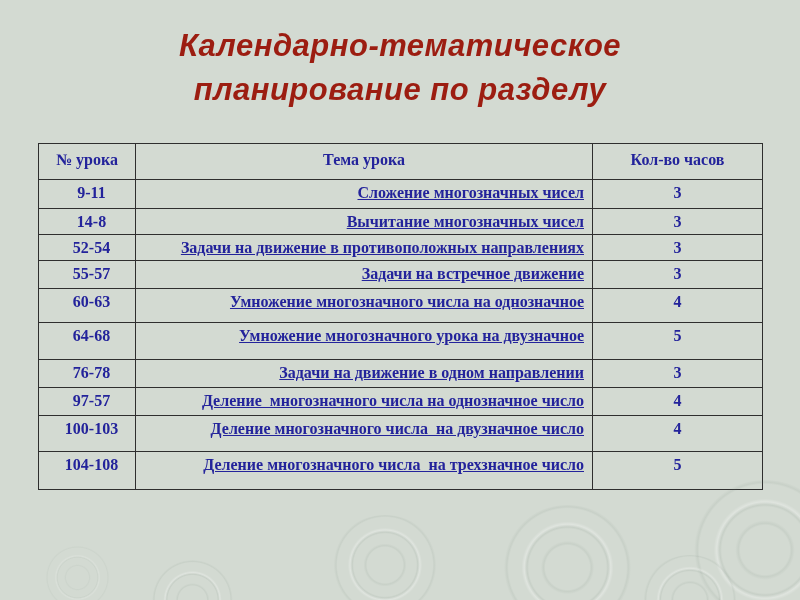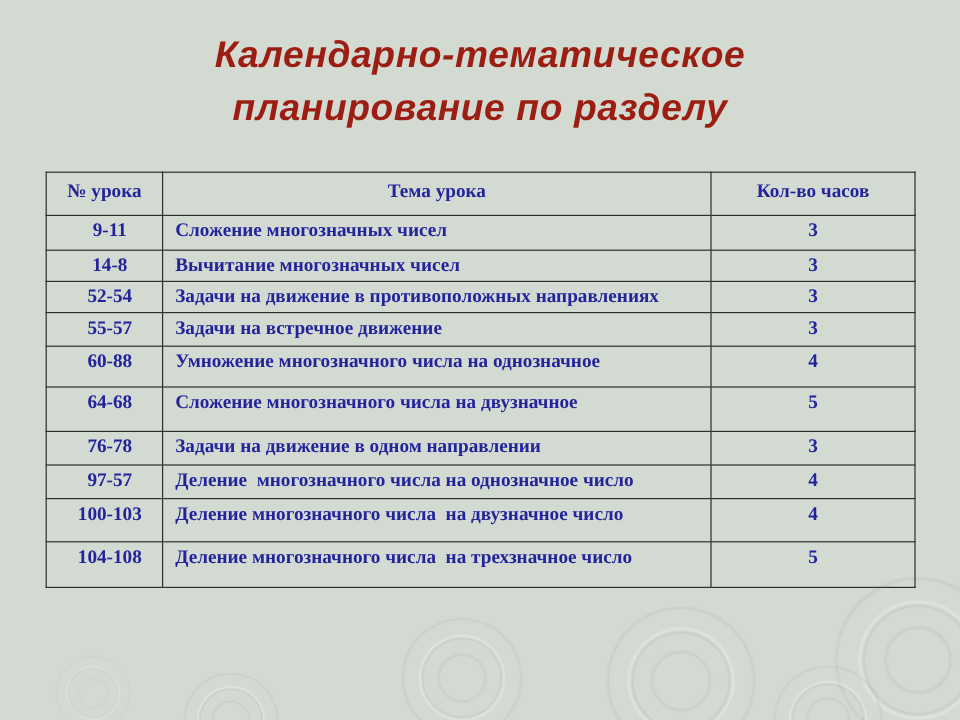--- a/index.html
+++ b/index.html
@@ -32,21 +32,21 @@
     overflow:hidden;
     white-space:pre-wrap;
   }
   table.plan th{
     text-align:center;
     padding:7px 2px 2px 2px;
     font-size:16px;
     margin-left:43px;
   }
   td.c-lessons{padding:4px 4px 2px 13px;text-align:center;}
-  td.c-topic{padding:4px 8px 2px 10px;text-align:left;}
+  td.c-topic{padding:4px 8px 2px 10px;text-align:right;text-decoration:underline;}
   td.c-hours{padding:4px 2px 2px 2px;text-align:center;}
   tr.hl td{color:#e3221b;}
   
   .ripple{
     position:absolute;border-radius:50%;pointer-events:none;
     background:
       radial-gradient(circle,
         rgba(255,255,255,0.0) 24%, rgba(104,124,110,0.10) 26%, rgba(255,255,255,0.0) 29%,
         rgba(255,255,255,0.0) 42%, rgba(104,124,110,0.11) 44%, rgba(255,255,255,0.28) 47%, rgba(255,255,255,0.0) 50%,
         rgba(255,255,255,0.0) 64%, rgba(104,124,110,0.10) 66%, rgba(255,255,255,0.0) 69%,
@@ -89,27 +89,27 @@
       <td class="c-lessons">52-54</td>
       <td class="c-topic">Задачи на движение в противоположных направлениях</td>
       <td class="c-hours">3</td>
     </tr>
     <tr style="height:28px">
       <td class="c-lessons">55-57</td>
       <td class="c-topic">Задачи на встречное движение</td>
       <td class="c-hours">3</td>
     </tr>
     <tr style="height:34px">
-      <td class="c-lessons">60-88</td>
+      <td class="c-lessons">60-63</td>
       <td class="c-topic">Умножение многозначного числа на однозначное</td>
       <td class="c-hours">4</td>
     </tr>
     <tr style="height:37px">
       <td class="c-lessons">64-68</td>
-      <td class="c-topic">Сложение многозначного числа на двузначное</td>
+      <td class="c-topic">Умножение многозначного урока на двузначное</td>
       <td class="c-hours">5</td>
     </tr>
     <tr style="height:28px">
       <td class="c-lessons">76-78</td>
       <td class="c-topic">Задачи на движение в одном направлении</td>
       <td class="c-hours">3</td>
     </tr>
     <tr style="height:28px">
       <td class="c-lessons">97-57</td>
       <td class="c-topic">Деление  многозначного числа на однозначное число</td>

